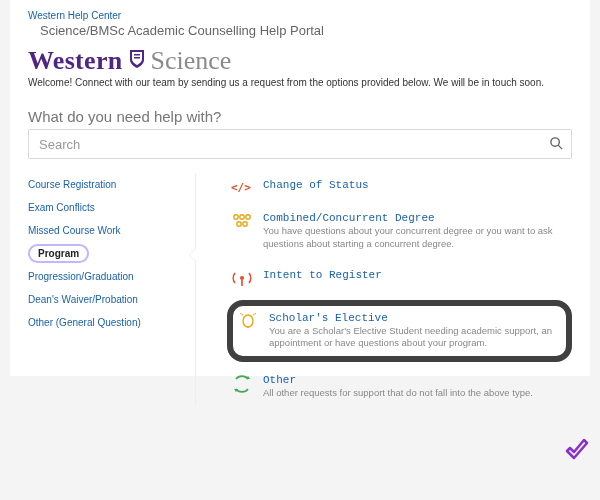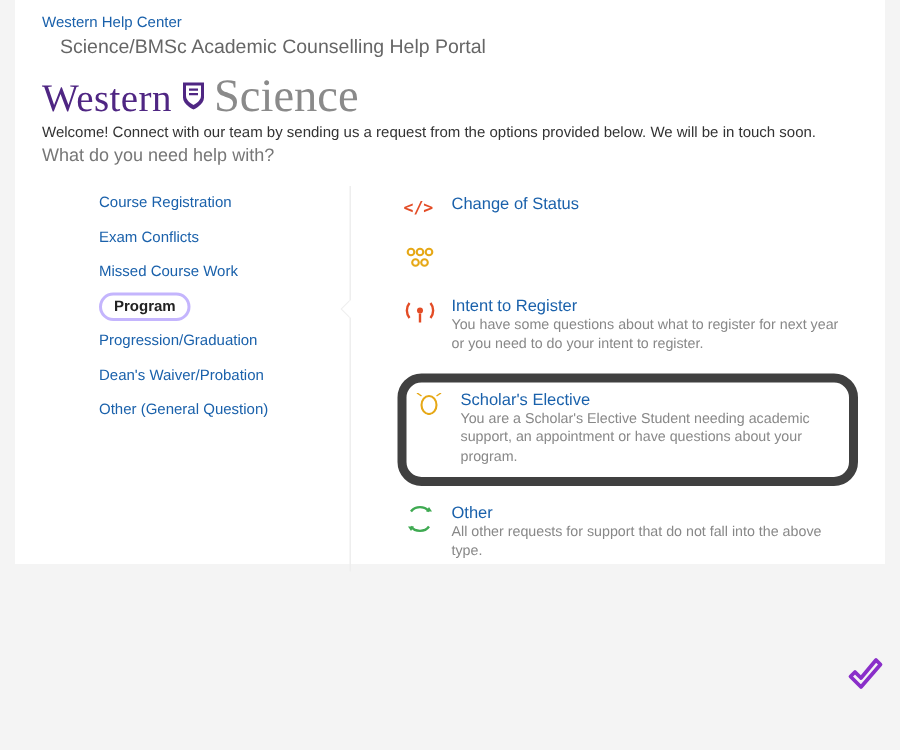--- a/index.html
+++ b/index.html
@@ -1,42 +1,42 @@
 <!DOCTYPE html>
 <html><head>
 <meta charset="utf-8">
 <style>
   * { box-sizing: border-box; margin: 0; padding: 0; }
   html, body { width: 600px; height: 500px; overflow: hidden; font-family: -apple-system, "Segoe UI", Arial, sans-serif; background: #f4f4f4; }
   .page { background: #fff; width: 580px; margin: 0 auto; height: 376px; padding: 10px 18px 11px 18px; position: relative; }
   .crumb { color: #1a61ab; font-size: 10px; }
   .subtitle { color: #666; font-size: 13px; margin-top: 2px; margin-left: 12px; }
   .logo { display: flex; align-items: baseline; gap: 6px; margin-top: 8px; }
-  .logo .western { font-family: Georgia, 'Times New Roman', serif; color: #4f2683; font-size: 26px; font-weight: 400; letter-spacing: .3px; }
+  .logo .western { font-family: Georgia, 'Times New Roman', serif; color: #4f2683; font-size: 26px; font-weight: 700; letter-spacing: .3px; }
   .logo .crest { width: 16px; height: 20px; }
-  .logo .science { font-family: Georgia, serif; color: #8a8a8a; font-size: 31px; }
+  .logo .science { font-family: Georgia, serif; color: #8a8a8a; font-size: 26px; }
   .welcome { font-size: 10px; color: #333; line-height: 1.4; }
-  .prompt { font-size: 12px; color: #777; }
+  .prompt { font-size: 15px; color: #777; margin-top: 18px; }
   .search-wrap { position: relative; margin-top: 4px; }
   .search { width: 100%; height: 30px; border: 1px solid #d9d9d9; border-radius: 2px; padding: 0 30px 0 10px; font-size: 13px; color: #888; }
   .search::placeholder { color: #9a9a9a; }
   .mag { position: absolute; right: 8px; top: 7px; width: 15px; height: 15px; }
   .mag svg { width: 15px; height: 15px; }
-  .cols { display: flex; margin-top: 14px; gap: 17px; margin-left: 38px; }
+  .cols { display: flex; margin-top: 14px; gap: 17px; }
   .side { width: 140px; flex-shrink: 0; }
   .side-item { font-size: 10px; color: #1a61ab; padding: 6px 0; cursor: pointer; }
   .side-item.sel span { border: 2px solid #c4b5fd; border-radius: 10px; padding: 2px 8px; color: #222; font-weight: 700; }
   .divider { width: 1px; background: #eee; margin: 0 10px; position: relative; }
   .tri { position:absolute; left:-6px; top:76px; width:0;height:0;border-top:6px solid transparent;border-bottom:6px solid transparent;border-right:6px solid #eee; }
   .tri2 { position:absolute; left:-5px; top:76px; width:0;height:0;border-top:6px solid transparent;border-bottom:6px solid transparent;border-right:6px solid #fff; }
   .main { flex: 1; padding-left: 4px; }
   .opt { display: flex; gap: 10px; padding: 6px 4px; border-radius: 16px; position: relative; }
   .opt + .opt { margin-top: 6px; }
   .opt .ic { width: 22px; flex-shrink: 0; display: flex; justify-content: center; padding-top: 1px; }
-  .opt .otitle { font-size: 11px; color: #1a61ab; }
+  .opt .otitle { font-size: 11px; color: #1a61ab; font-family: Liberation Mono, monospace; }
   .opt .odesc { font-size: 9.5px; color: #888; line-height: 1.35; margin-top: 1px; }
   .hi { border: 6px solid #404040; }
   .check { position: absolute; right: 0px; top: 438px; width: 26px; height: 26px; }
   
   .crest svg { width: 16px; height: 20px; }
 </style>
 </head>
 <body>
 
 <div class="page">
@@ -52,20 +52,29 @@
           <rect x="5" y="5" width="6" height="1.5" fill="#4f2683"></rect>
           <rect x="5" y="8" width="6" height="1.5" fill="#4f2683"></rect>
         </svg>
     </span>
     <span class="science">Science</span>
   </div>
 
   <p class="welcome">Welcome! Connect with our team by sending us a request from the options provided below. We will be in touch soon.</p>
 
   <div class="prompt">What do you need help with?</div>
+  <div class="search-wrap">
+    <input class="search" placeholder="Search" style="">
+    <span class="mag">
+      <svg viewBox="0 0 16 16">
+          <circle cx="6.5" cy="6.5" r="4.5" fill="none" stroke="#666" stroke-width="1.5"></circle>
+          <line x1="10" y1="10" x2="14" y2="14" stroke="#666" stroke-width="1.5"></line>
+        </svg>
+    </span>
+  </div>
 
   <div class="cols">
     <div class="side">
       <div class="side-item"><span>Course Registration</span></div>
       <div class="side-item"><span>Exam Conflicts</span></div>
       <div class="side-item"><span>Missed Course Work</span></div>
       <div class="side-item sel"><span>Program</span></div>
       <div class="side-item"><span>Progression/Graduation</span></div>
       <div class="side-item"><span>Dean's Waiver/Probation</span></div>
       <div class="side-item"><span>Other (General Question)</span></div>
@@ -90,33 +99,36 @@
       <div class="opt">
         <div class="ic">
             <svg width="22" height="16" viewBox="0 0 22 16">
               <circle cx="5" cy="4" r="2.2" fill="none" stroke="#e6a817" stroke-width="1.4"></circle>
               <circle cx="11" cy="4" r="2.2" fill="none" stroke="#e6a817" stroke-width="1.4"></circle>
               <circle cx="17" cy="4" r="2.2" fill="none" stroke="#e6a817" stroke-width="1.4"></circle>
               <circle cx="8" cy="11" r="2.2" fill="none" stroke="#e6a817" stroke-width="1.4"></circle>
               <circle cx="14" cy="11" r="2.2" fill="none" stroke="#e6a817" stroke-width="1.4"></circle>
             </svg>
           </div>
+        <div>
+            <div class="otitle">Combined/Concurrent Degree</div>
+            <div class="odesc">You have questions about your concurrent degree or you want to ask questions about starting a concurrent degree.</div>
+          </div>
       </div>
       <div class="opt">
         <div class="ic">
             <svg width="22" height="18" viewBox="0 0 22 18">
               <path d="M4 3 A8 8 0 0 0 4 13" fill="none" stroke="#e34c26" stroke-width="1.6"></path>
               <path d="M18 3 A8 8 0 0 1 18 13" fill="none" stroke="#e34c26" stroke-width="1.6"></path>
               <circle cx="11" cy="8" r="2" fill="#e34c26"></circle>
               <line x1="11" y1="10" x2="11" y2="16" stroke="#e34c26" stroke-width="1.6"></line>
             </svg>
           </div>
         <div>
             <div class="otitle">Intent to Register</div>
-            <div class="odesc">You have some questions about what to register for next year or you need to do your intent to register.</div>
           </div>
       </div>
       <div class="opt hi">
         <div class="ic">
             <svg width="22" height="20" viewBox="0 0 22 20">
               <ellipse cx="11" cy="8" rx="5" ry="6" fill="none" stroke="#e6a817" stroke-width="1.4"></ellipse>
               <line x1="10" y1="14" x2="12" y2="14" stroke="#e6a817" stroke-width="1.4"></line>
               <line x1="6" y1="2" x2="3" y2="0" stroke="#e6a817" stroke-width="1"></line>
               <line x1="16" y1="2" x2="19" y2="0" stroke="#e6a817" stroke-width="1"></line>
             </svg>

